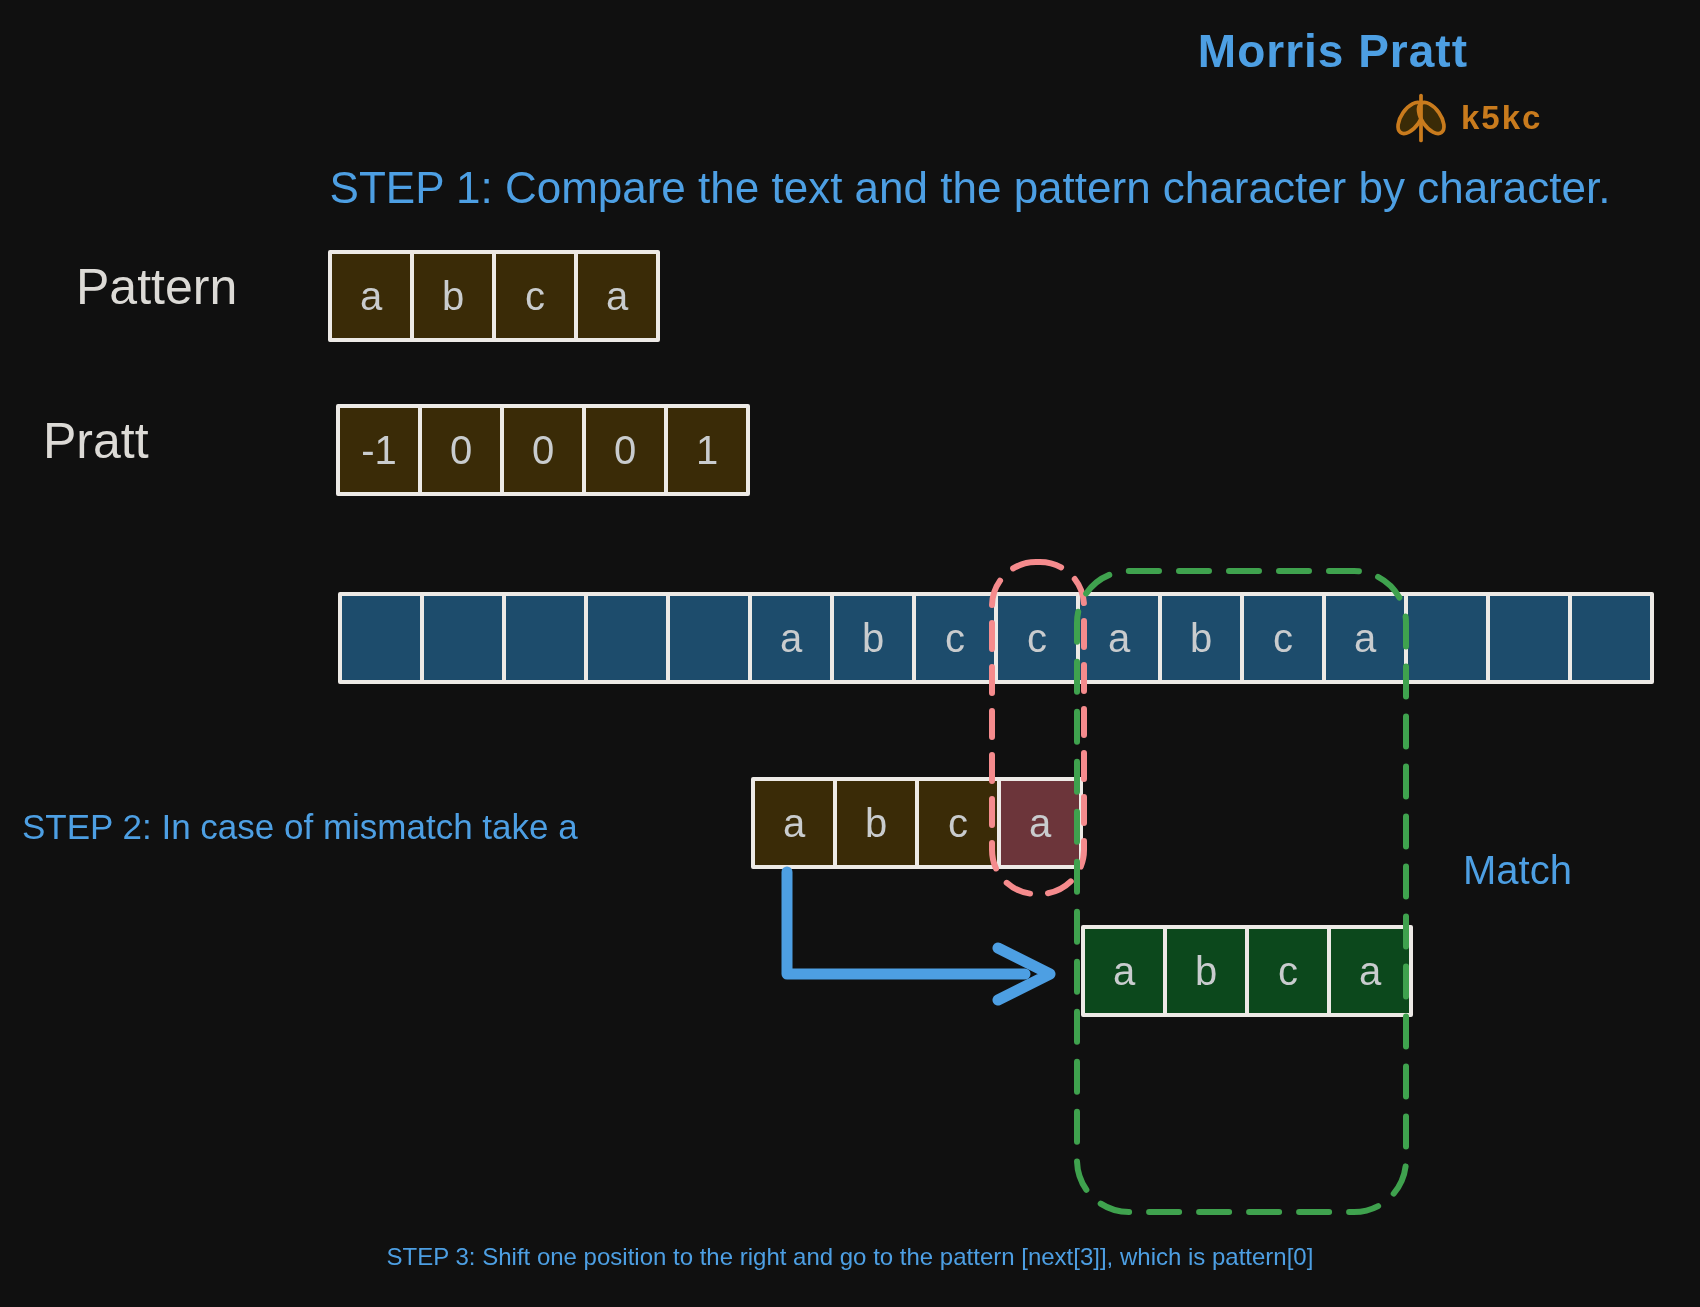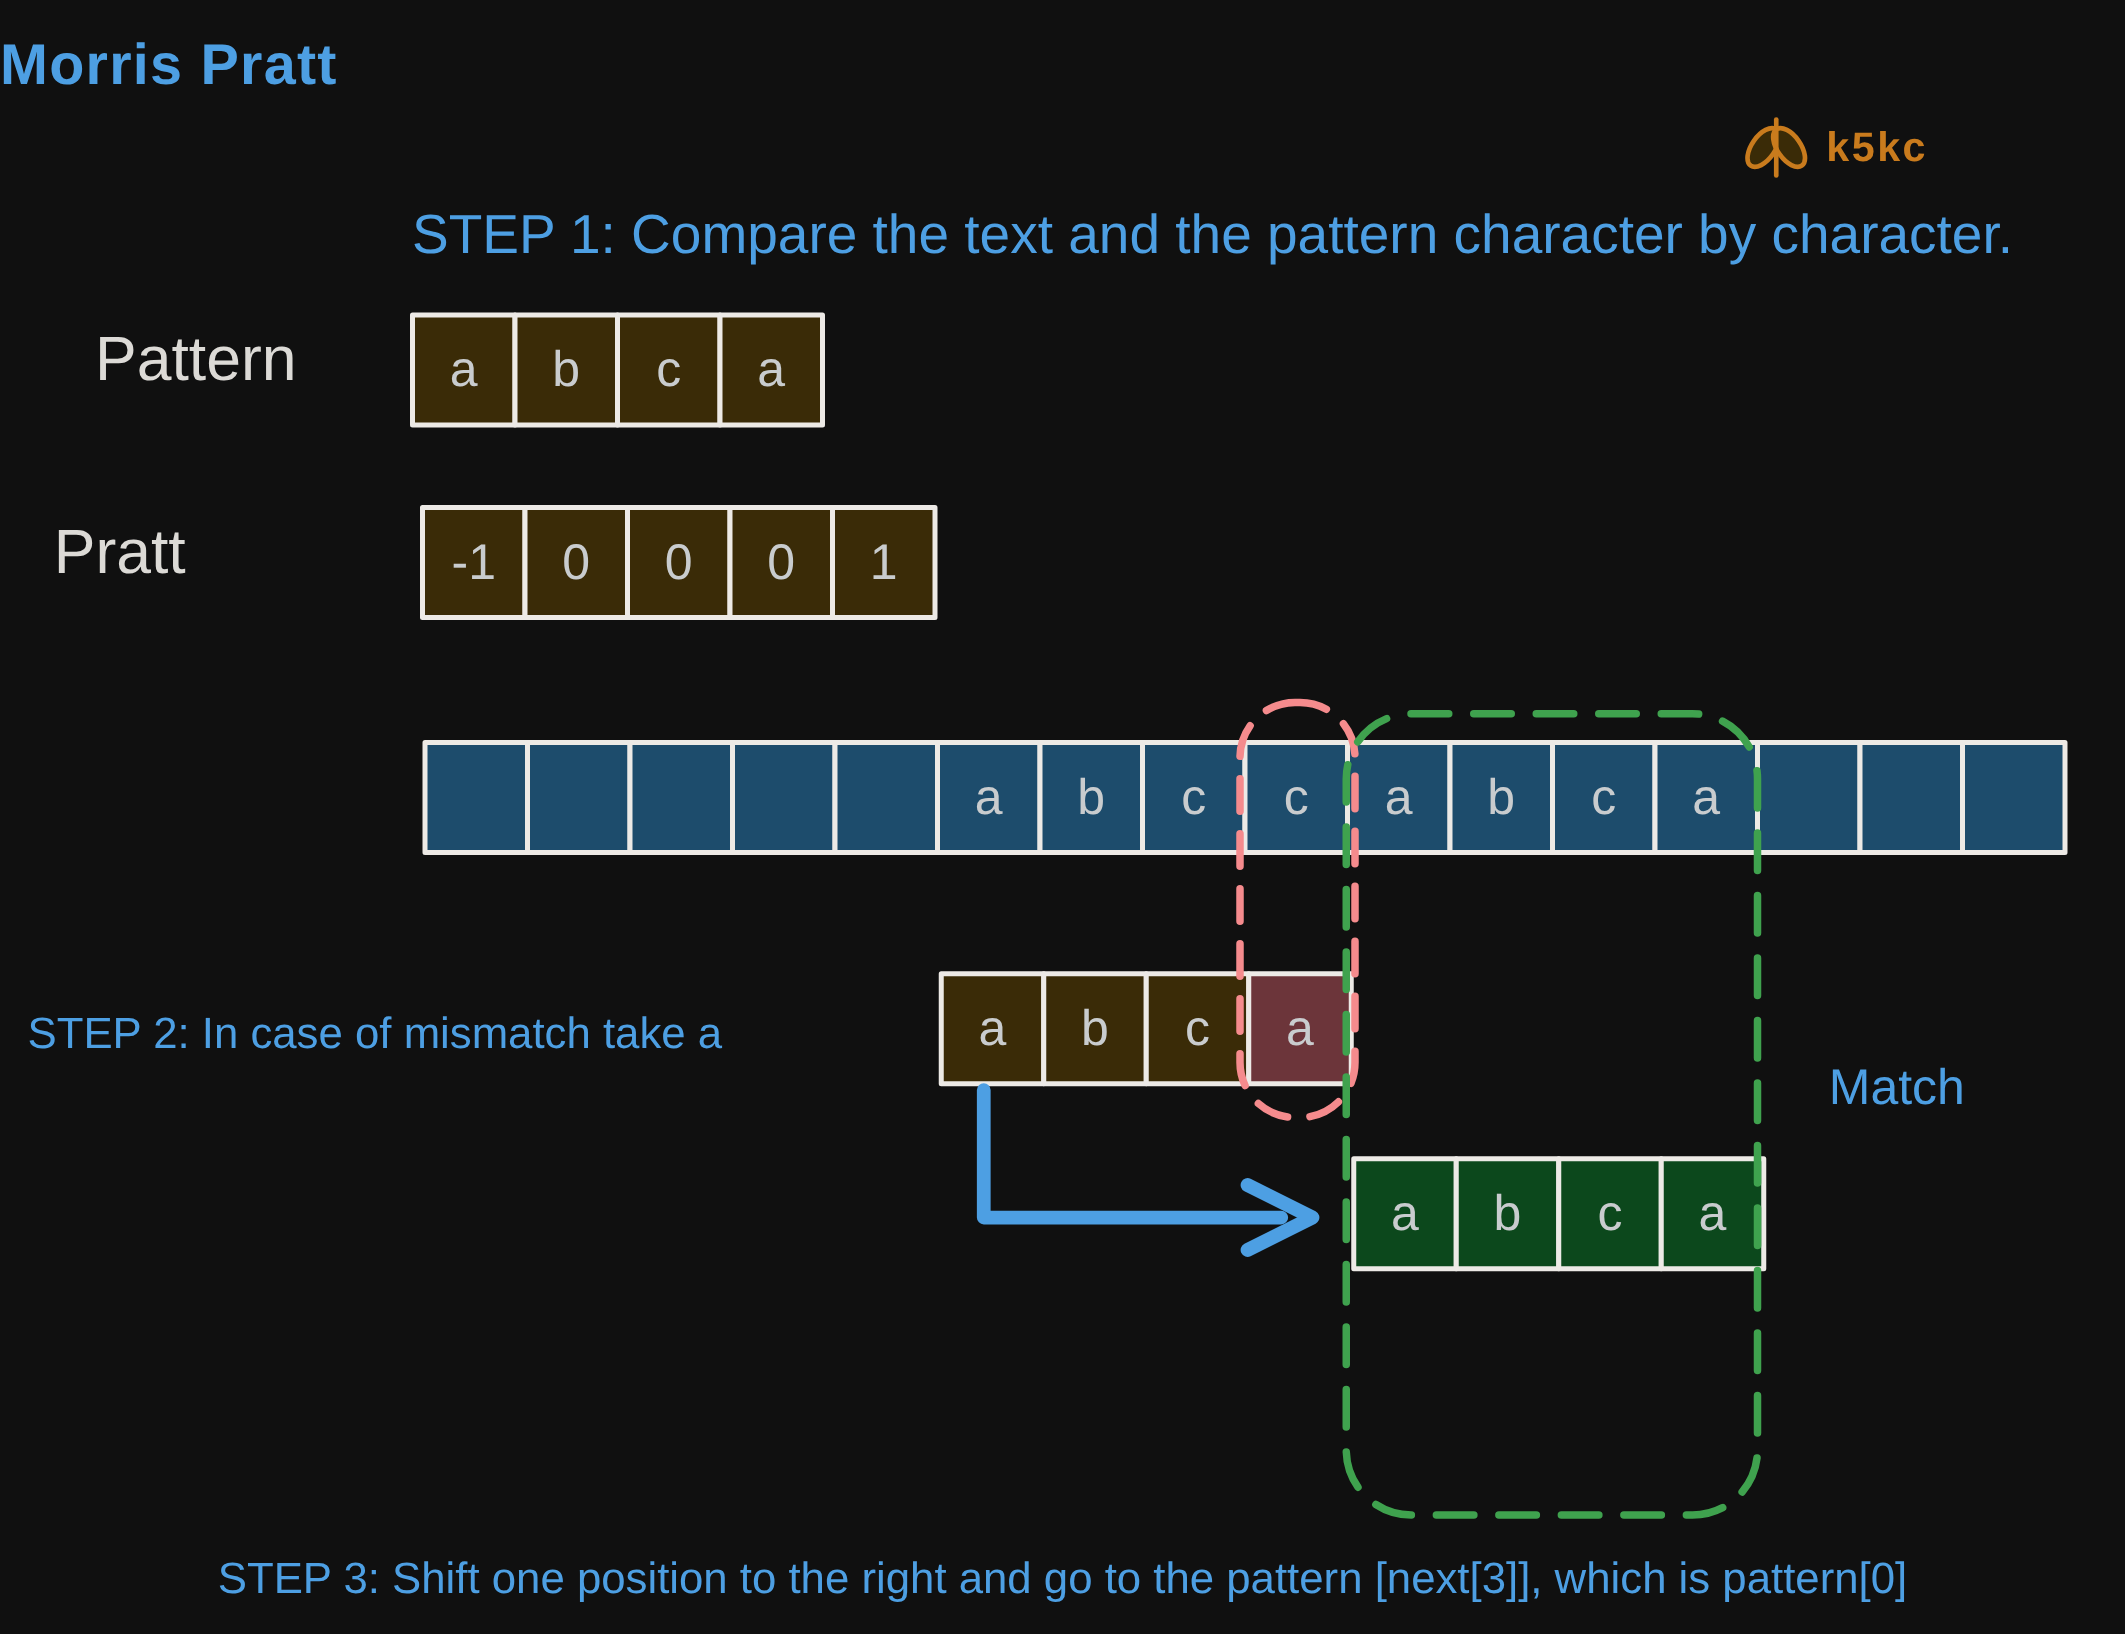--- a/index.html
+++ b/index.html
@@ -16,30 +16,30 @@
     --bluecell:#1d4c6c;
     --maroon:#6c353a;
     --greencell:#0c481c;
     --pink-dash:#f58b8d;
     --green-dash:#3fa24e;
     --orange:#c97b1d;
     --label:#dcdad6;
   }
   .abs{position:absolute;}
   .title{
-    left:0;top:24px;width:1468px;text-align:left;
+    left:0;top:24px;width:1468px;text-align:right;
     color:var(--blue-text);font-size:46px;font-weight:600;letter-spacing:1px;
   }
   .logo{left:1393px;top:92px;display:flex;align-items:center;gap:12px;}
   .logo .brand{color:var(--orange);font-size:33px;font-weight:700;letter-spacing:2px;}
   .step1{left:970px;top:163px;transform:translateX(-50%);white-space:nowrap;
     color:var(--blue-text);font-size:44px;font-weight:500;}
   .step2{left:22px;top:800px;color:var(--blue-text);font-size:35px;font-weight:500;line-height:53px;}
   .step3{left:0;top:1243px;width:1700px;text-align:center;white-space:nowrap;
-    color:var(--blue-text);font-size:35px;font-weight:500;}
+    color:var(--blue-text);font-size:24px;font-weight:500;}
   .match{left:1463px;top:848px;color:var(--blue-text);font-size:40px;font-weight:500;}
   .biglabel{color:var(--label);font-size:50px;font-weight:500;}
   .pattern-label{left:36px;top:258px;margin-left:40px;}
   .table-label{left:43px;top:412px;}
   .row{display:flex;}
   .cell{
     box-sizing:border-box;width:86px;height:92px;
     border:4px solid var(--cell-border);margin-left:-4px;
     display:flex;align-items:center;justify-content:center;
     font-size:40px;color:var(--letter);border-radius:2px;

